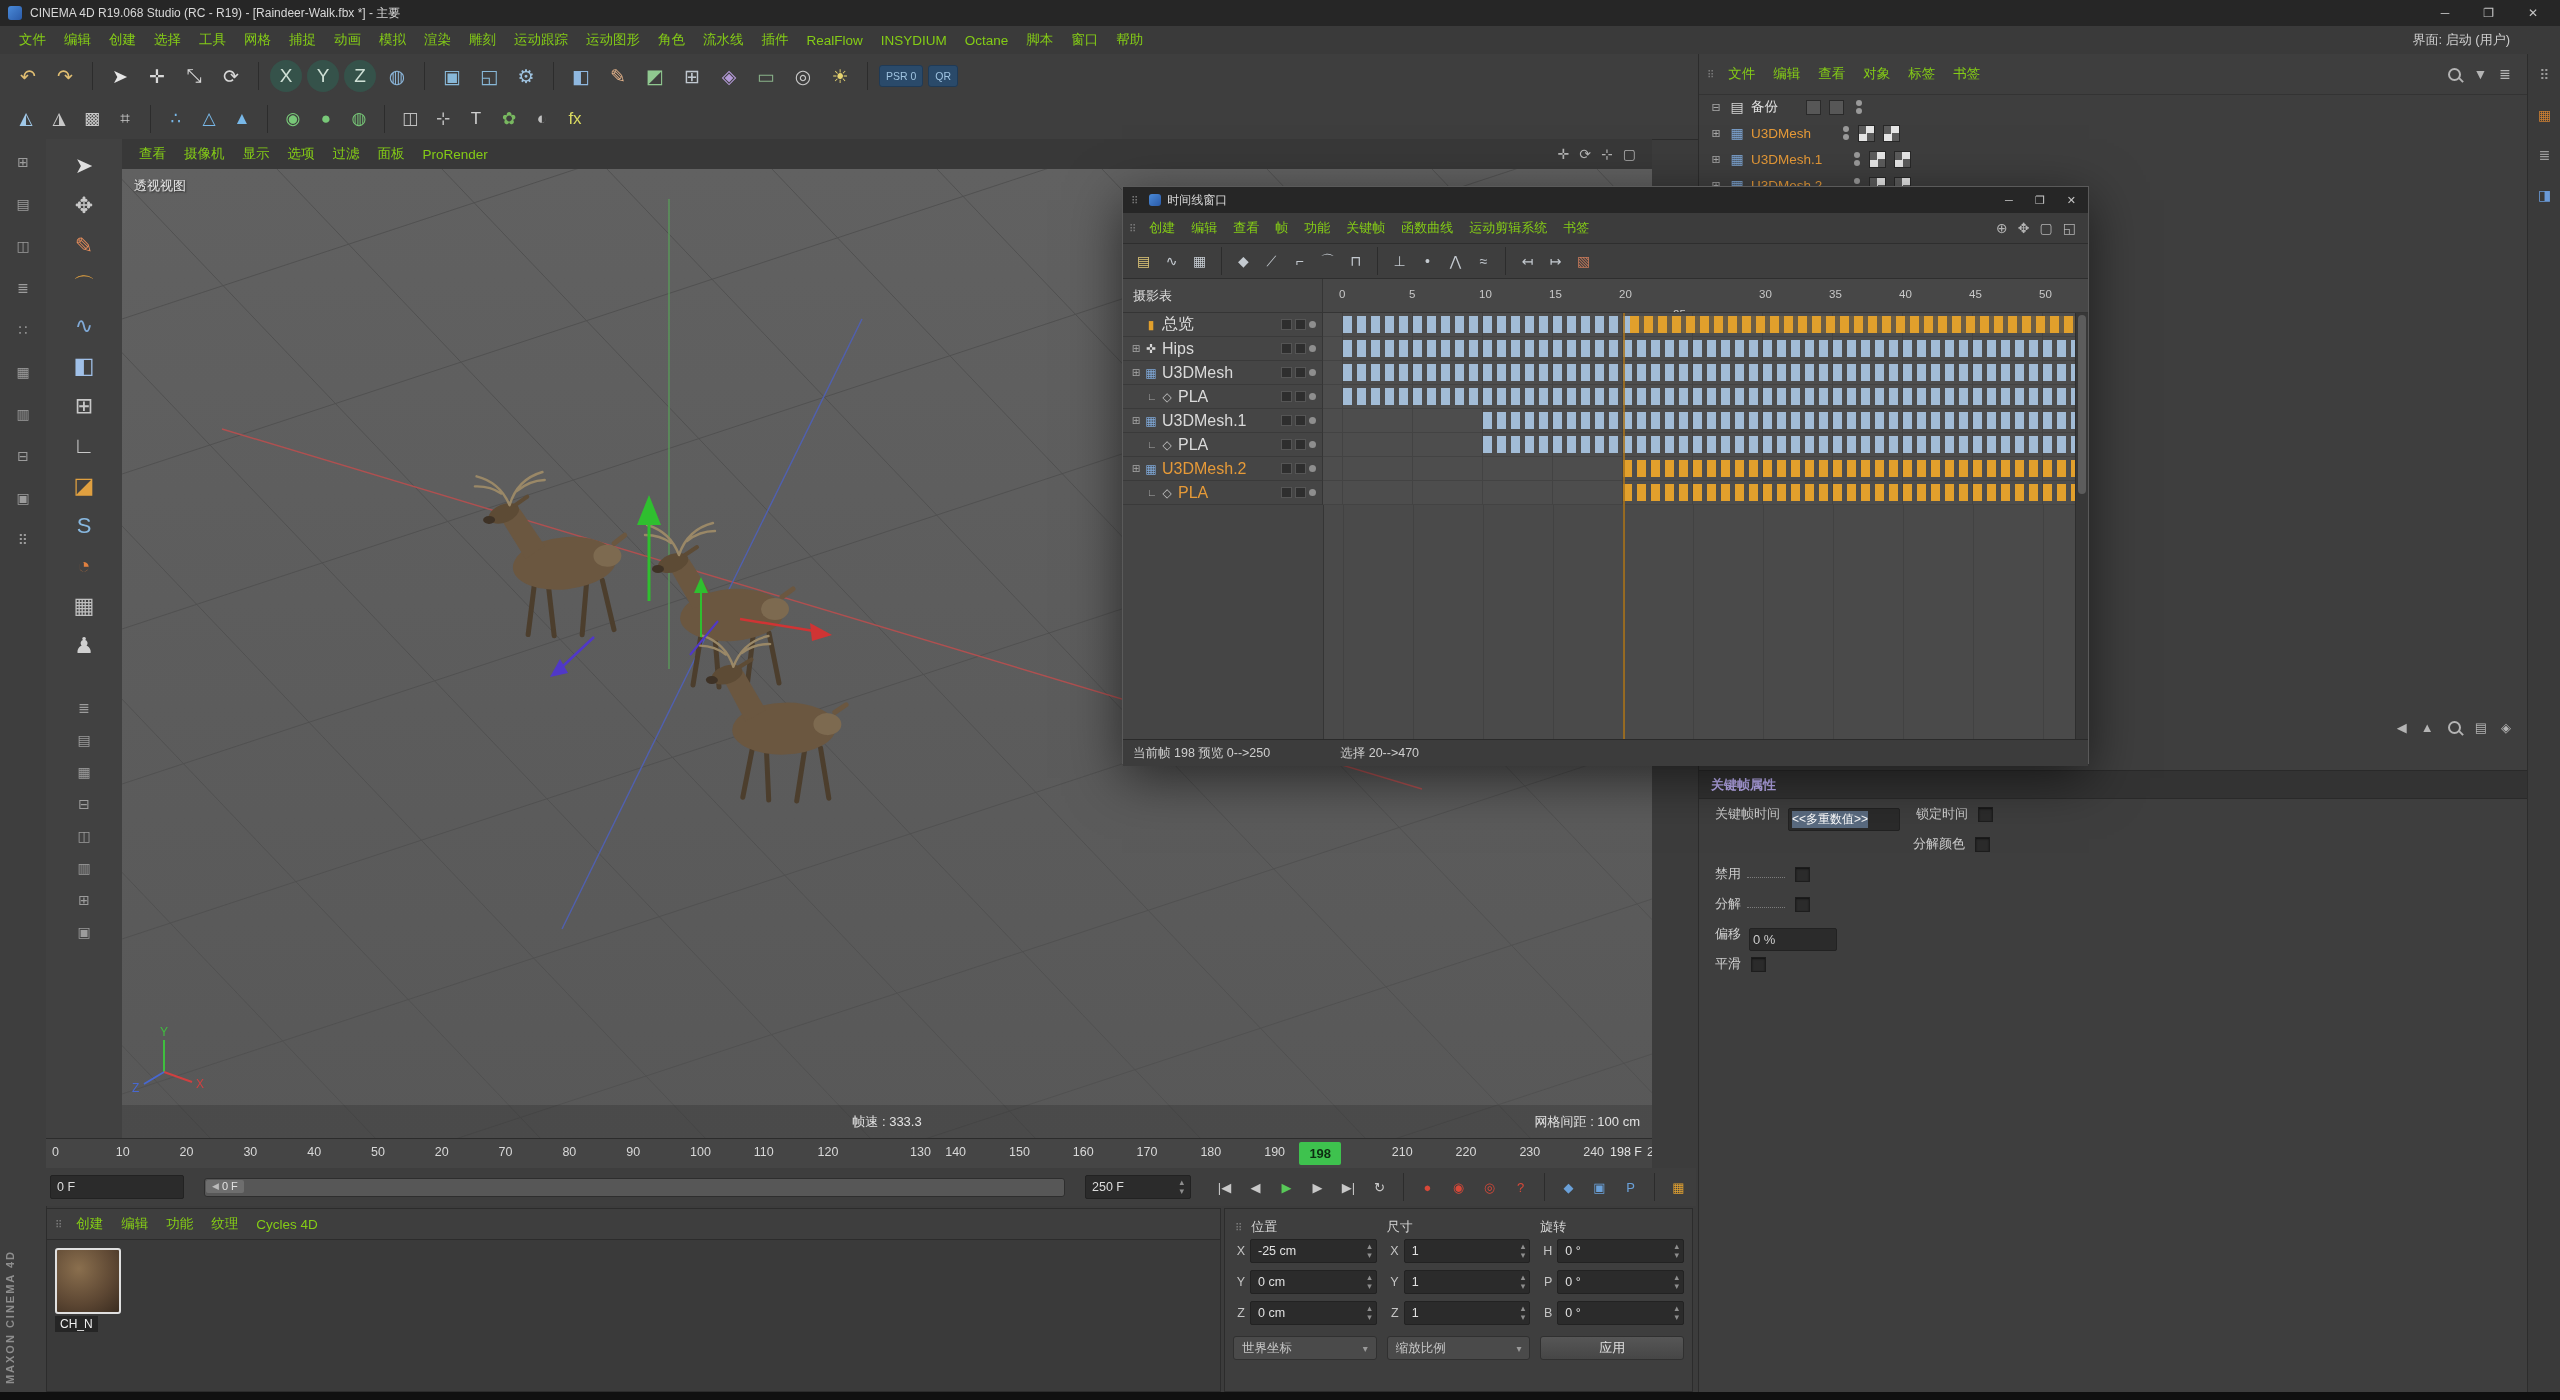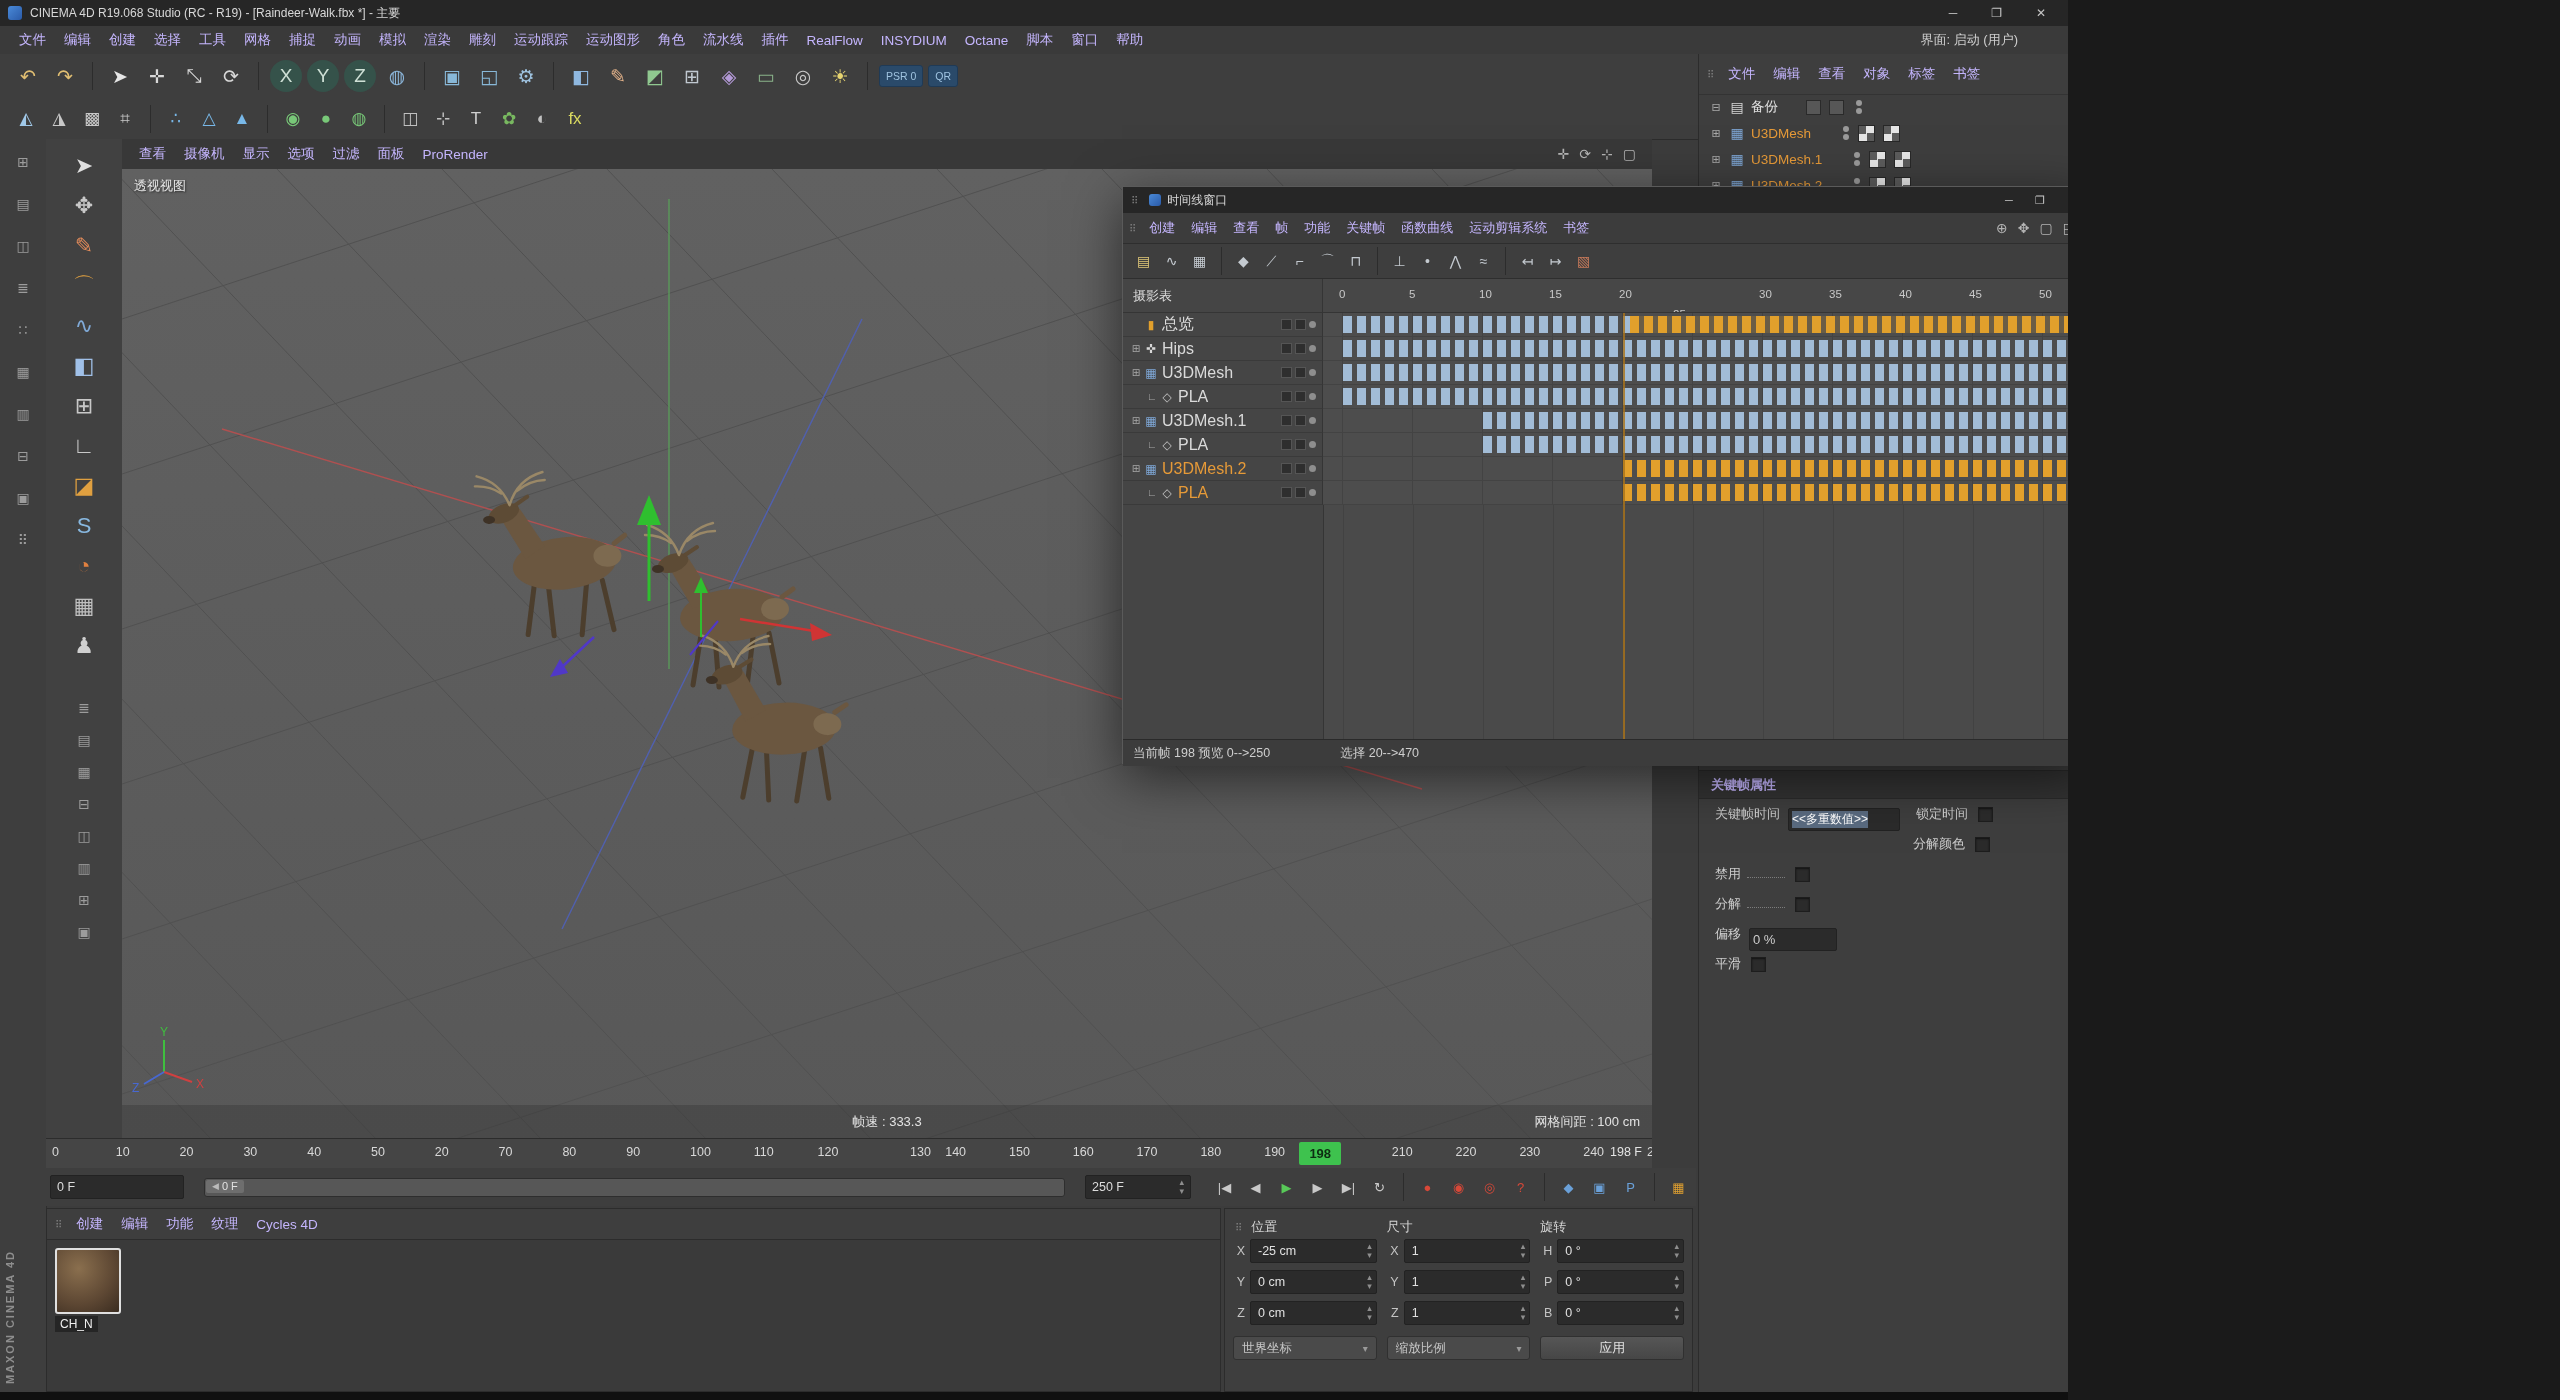--- a/index.html
+++ b/index.html
@@ -1,30 +1,30 @@
 <!DOCTYPE html>
 <html><head>
 <meta charset="utf-8">
 <style>
   html,body{margin:0;padding:0;background:#1a1a1a;}
-  #app{position:relative;width:2068px;height:1400px;background:#3c3c3c;overflow:hidden;
+  #app{position:relative;width:2560px;height:1400px;background:#3c3c3c;overflow:hidden;
        font-family:"Liberation Sans","DejaVu Sans",sans-serif;font-size:13px;color:#d2d2d2;
        -webkit-font-smoothing:antialiased;}
   .grip{color:#7c7c7c;font-size:10px;letter-spacing:-1px;margin:0 6px 0 2px;}
   .flexrow{display:flex;align-items:center;}
   
   #titlebar{position:absolute;top:0;left:0;right:0;height:26px;background:#262626;display:flex;align-items:center;padding:0 8px;gap:8px;font-size:12px;color:#d8d8d8;}
   .app-icon{width:14px;height:14px;border-radius:3px;background:linear-gradient(135deg,#4a8ad8,#2a5aa8);flex:0 0 auto;}
   .app-icon.small{width:12px;height:12px;}
   .win-ctl{margin-left:auto;display:flex;gap:34px;padding-right:14px;color:#c6c6c6;font-size:12px;}
   .win-ctl span{cursor:default;}
   .win-ctl.small{gap:22px;padding-right:6px;font-size:11px;}
   
   #menubar{position:absolute;top:26px;left:0;right:0;height:28px;background:#3a3a3a;border-bottom:1px solid #2c2c2c;display:flex;align-items:center;padding:0 10px;}
-  .mi{padding:4px 9px;color:#c4b5fd;font-size:13.5px;white-space:nowrap;}
+  .mi{padding:4px 9px;color:#84cc16;font-size:13.5px;white-space:nowrap;}
   .mi.sm{padding:3px 8px;font-size:13px;}
   .mb-right{margin-left:auto;color:#cfcfcf;padding-right:40px;}
   
   #toolbar1{position:absolute;top:54px;left:0;width:1698px;height:44px;background:#3e3e3e;border-bottom:1px solid #2c2c2c;display:flex;align-items:center;padding:0 12px;gap:5px;}
   #toolbar2{position:absolute;top:98px;left:0;width:1698px;height:41px;background:#3e3e3e;border-bottom:1px solid #2c2c2c;display:flex;align-items:center;padding:0 12px;gap:5px;}
   .tb-icon{width:32px;height:32px;display:flex;align-items:center;justify-content:center;font-size:19px;color:#c9cfd5;border-radius:4px;}
   .tb-icon.t2{width:28px;height:28px;font-size:17px;}
   .tb-sep{width:1px;height:28px;background:#2c2c2c;margin:0 6px;}
   .tb-mini{width:auto;height:20px;padding:0 6px;font-size:10.5px;border:1px solid #1f3a56;border-radius:3px;}
   

